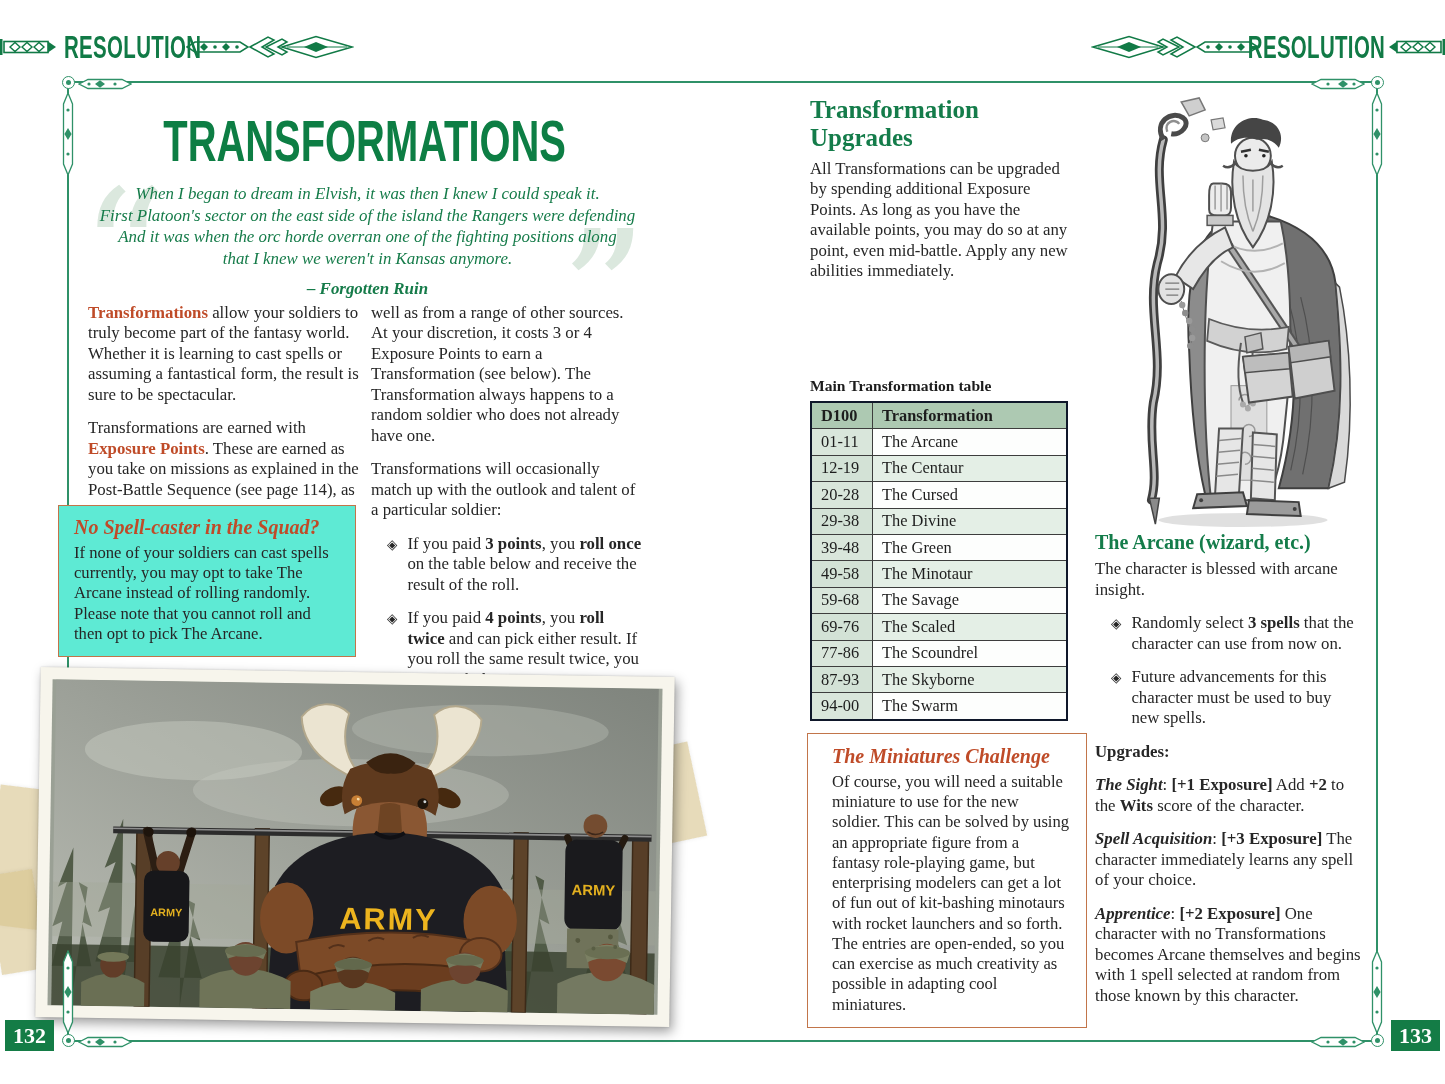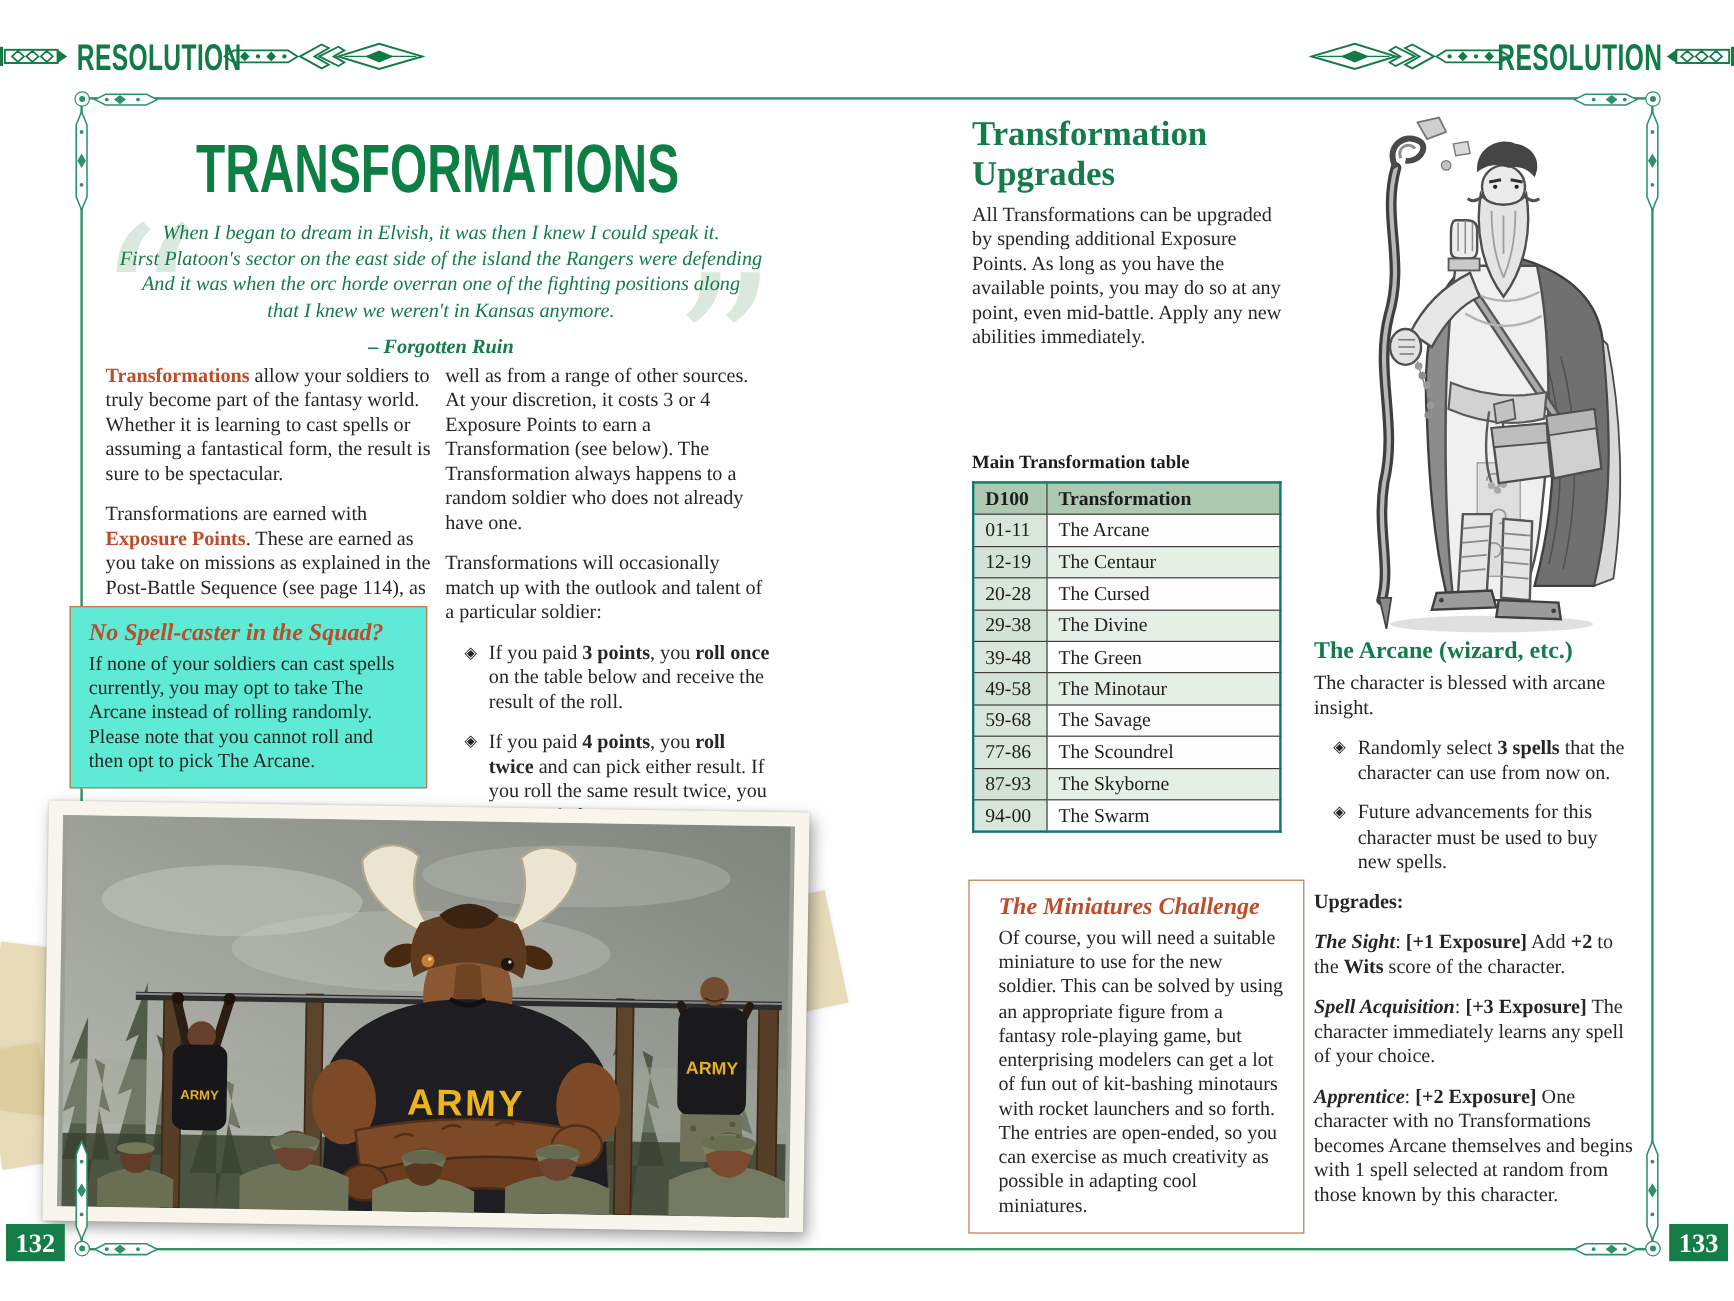--- a/index.html
+++ b/index.html
@@ -41,24 +41,24 @@
   .photo{background:#f7f5ec;box-shadow:3px 5px 12px rgba(0,0,0,.38), 0 0 2px rgba(0,0,0,.2);
          transform:rotate(.9deg);z-index:4;padding:12px;}
   .photo-inner{width:100%;height:100%;background:#9aa095;overflow:hidden;}
   .tape{background:rgba(215,195,140,.6);z-index:3;box-shadow:0 0 4px rgba(0,0,0,.08);}
 
   .page-badge{background:#147c46;color:#ffffff;font-weight:bold;font-size:22px;
               display:flex;align-items:center;justify-content:center;z-index:6;
               font-family:"Liberation Serif",serif;}
 
   
-  .sec-title-lg{font-size:29px;margin:0 0 7px 0;}
+  .sec-title-lg{font-size:25px;margin:0 0 7px 0;}
   .sec-title-md{font-size:20px;margin:0 0 5px 0;}
   .table-caption{font-weight:bold;font-size:15.6px;margin:0 0 6px 0;color:#1c1c1c;}
-  table.tx{border-collapse:collapse;width:258px;border:2px solid #0f766e;}
+  table.tx{border-collapse:collapse;width:258px;border:2px solid #0f172a;}
   table.tx th,table.tx td{border:1px solid #3d3d3d;font-size:16.4px;padding:1px 9px;height:23.4px;
        font-family:"Liberation Serif",serif;text-align:left;color:#1d1d1d;}
   table.tx th{background:#adc9b2;font-weight:bold;}
   td.c-range{background:#d9e6db;width:42px;}
   tr.alt td{background:#e4efe6;}
   tr.alt td.c-range{background:#d3e2d6;}
   tr.plain td.c-name{background:#fdfefd;}
 
   .mini-box{background:#fff;border:1.7px solid #c2754a;padding:11px 16px 12px 16px;z-index:3;}
   .mini-box .nb-title{color:#bf4b28;font-weight:bold;font-style:italic;font-size:20px;margin:0 0 4px 0;}
@@ -404,20 +404,24 @@
             <td class="c-name">The Green</td>
           </tr>
         <tr class="alt">
             <td class="c-range">49-58</td>
             <td class="c-name">The Minotaur</td>
           </tr>
         <tr class="plain">
             <td class="c-range">59-68</td>
             <td class="c-name">The Savage</td>
           </tr>
+        <tr class="alt">
+            <td class="c-range">69-76</td>
+            <td class="c-name">The Scaled</td>
+          </tr>
         <tr class="plain">
             <td class="c-range">77-86</td>
             <td class="c-name">The Scoundrel</td>
           </tr>
         <tr class="alt">
             <td class="c-range">87-93</td>
             <td class="c-name">The Skyborne</td>
           </tr>
         <tr class="plain">
             <td class="c-range">94-00</td>

